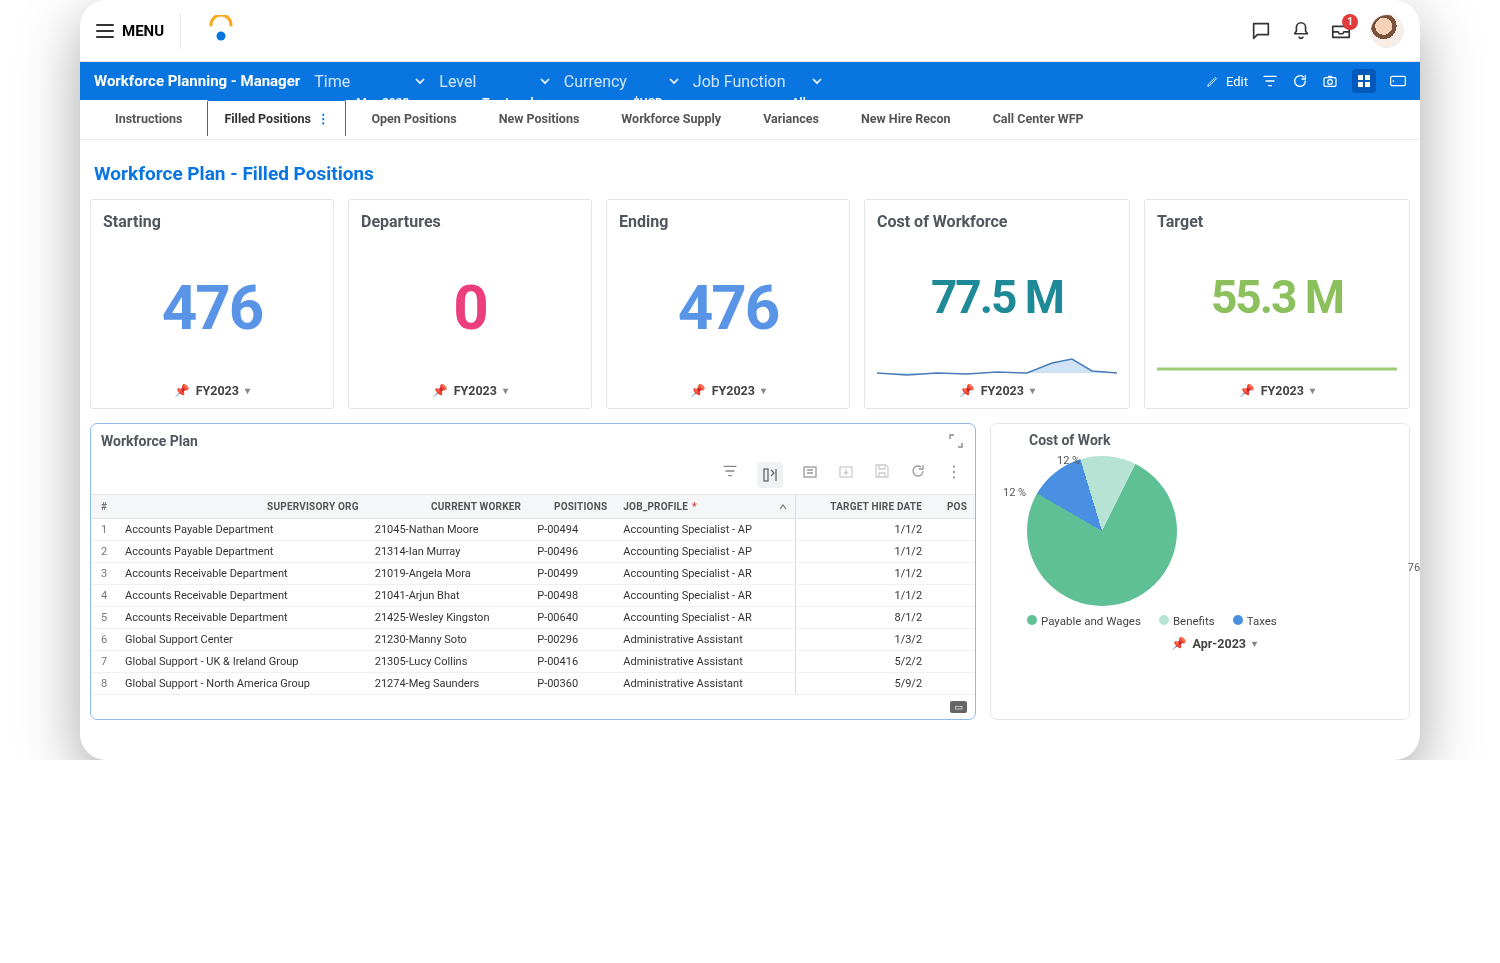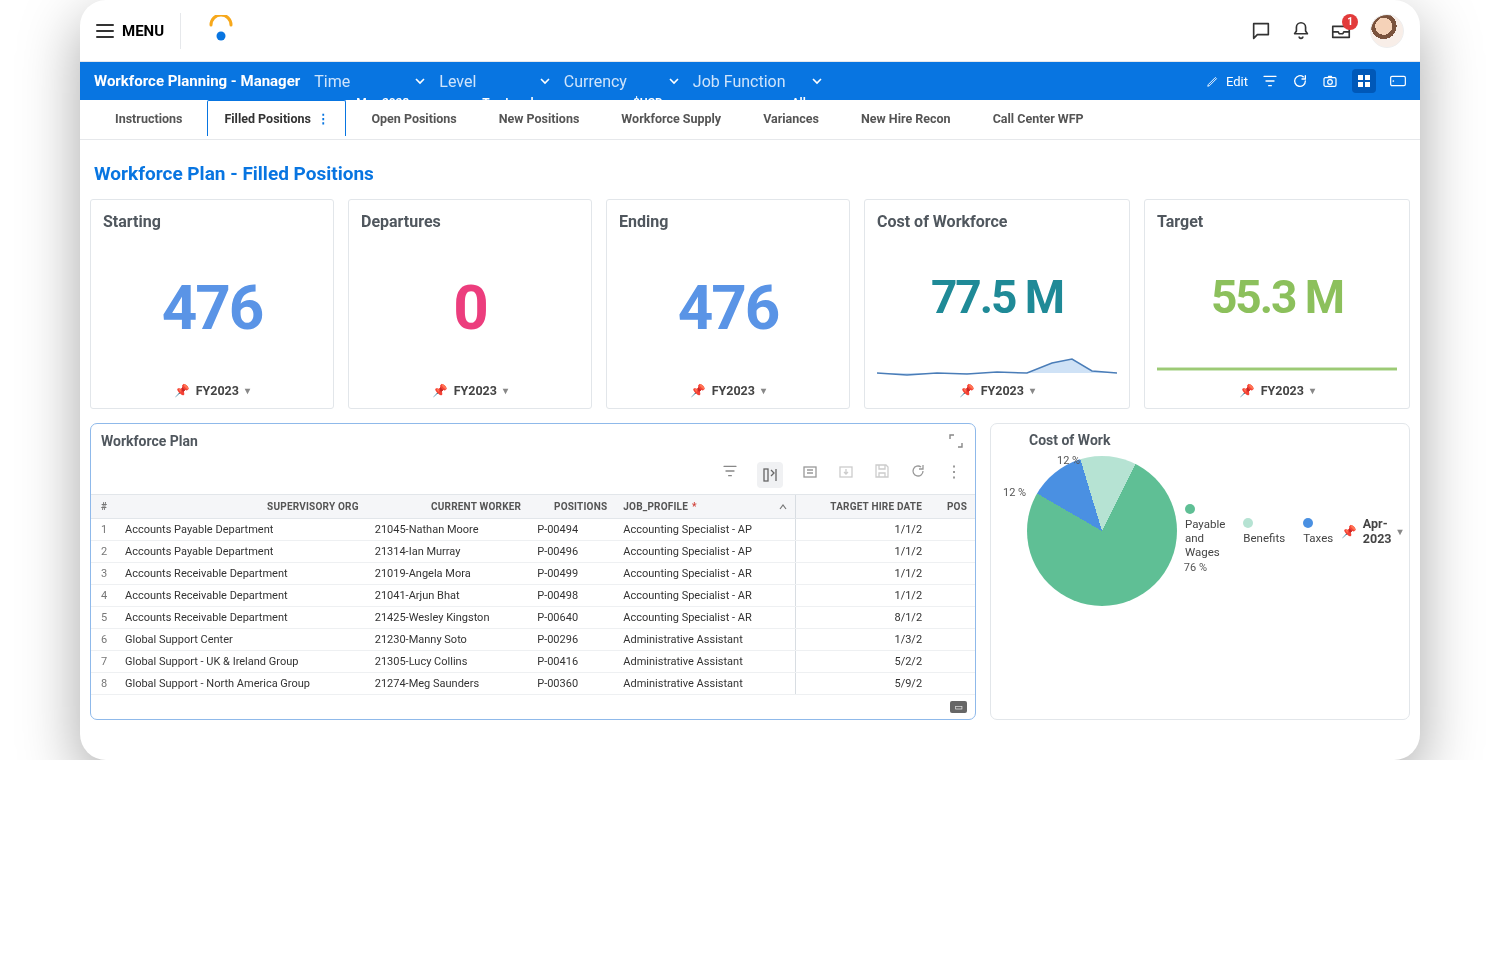--- a/index.html
+++ b/index.html
@@ -52,21 +52,21 @@
 .ptool.active{background:#f0f1f3;border-radius:4px;width:26px;height:26px;}
 table.grid { width:100%; border-collapse:collapse; font-size:11px; }
 table.grid th { background:#f5f6f8; text-align:right; padding:6px 8px; font-weight:700; color:#555; border-top:1px solid #e2e6ea; border-bottom:1px solid #e2e6ea; font-size:10px; letter-spacing:.02em;}
 table.grid td { padding:4px 8px; border-bottom:1px solid #eef0f2; color:#333; white-space:nowrap;}
 table.grid td:first-child, table.grid th:first-child { width:26px; text-align:center; color:#777;}
 .col-hire{border-left:1px solid #d8dde2; text-align:right;}
 .req{color:#d1423a;}
 .sortcell{display:flex;align-items:center;gap:4px;}
 .panel-foot{display:flex;justify-content:flex-end;padding:6px 8px;}
 .mini-tag{background:#666;color:#fff;font-size:9px;padding:1px 4px;border-radius:2px;}
-.pie-wrap{display:flex;flex-direction:row;align-items:center;gap:8px;padding:0 8px 10px;}
+.pie-wrap{display:flex;flex-direction:column;gap:8px;padding:0 8px 10px;}
 .pie{width:150px;height:150px;border-radius:50%;position:relative;}
 .pie-label{position:absolute;font-size:11px;color:#555;}
 .legend{display:flex;gap:18px;font-size:11.5px;color:#444;align-items:center;}
 .dot{width:10px;height:10px;border-radius:50%;display:inline-block;margin-right:4px;}
 svg{display:block;}
 </style>
 </head>
 <body>
 
 <div class="frame">

